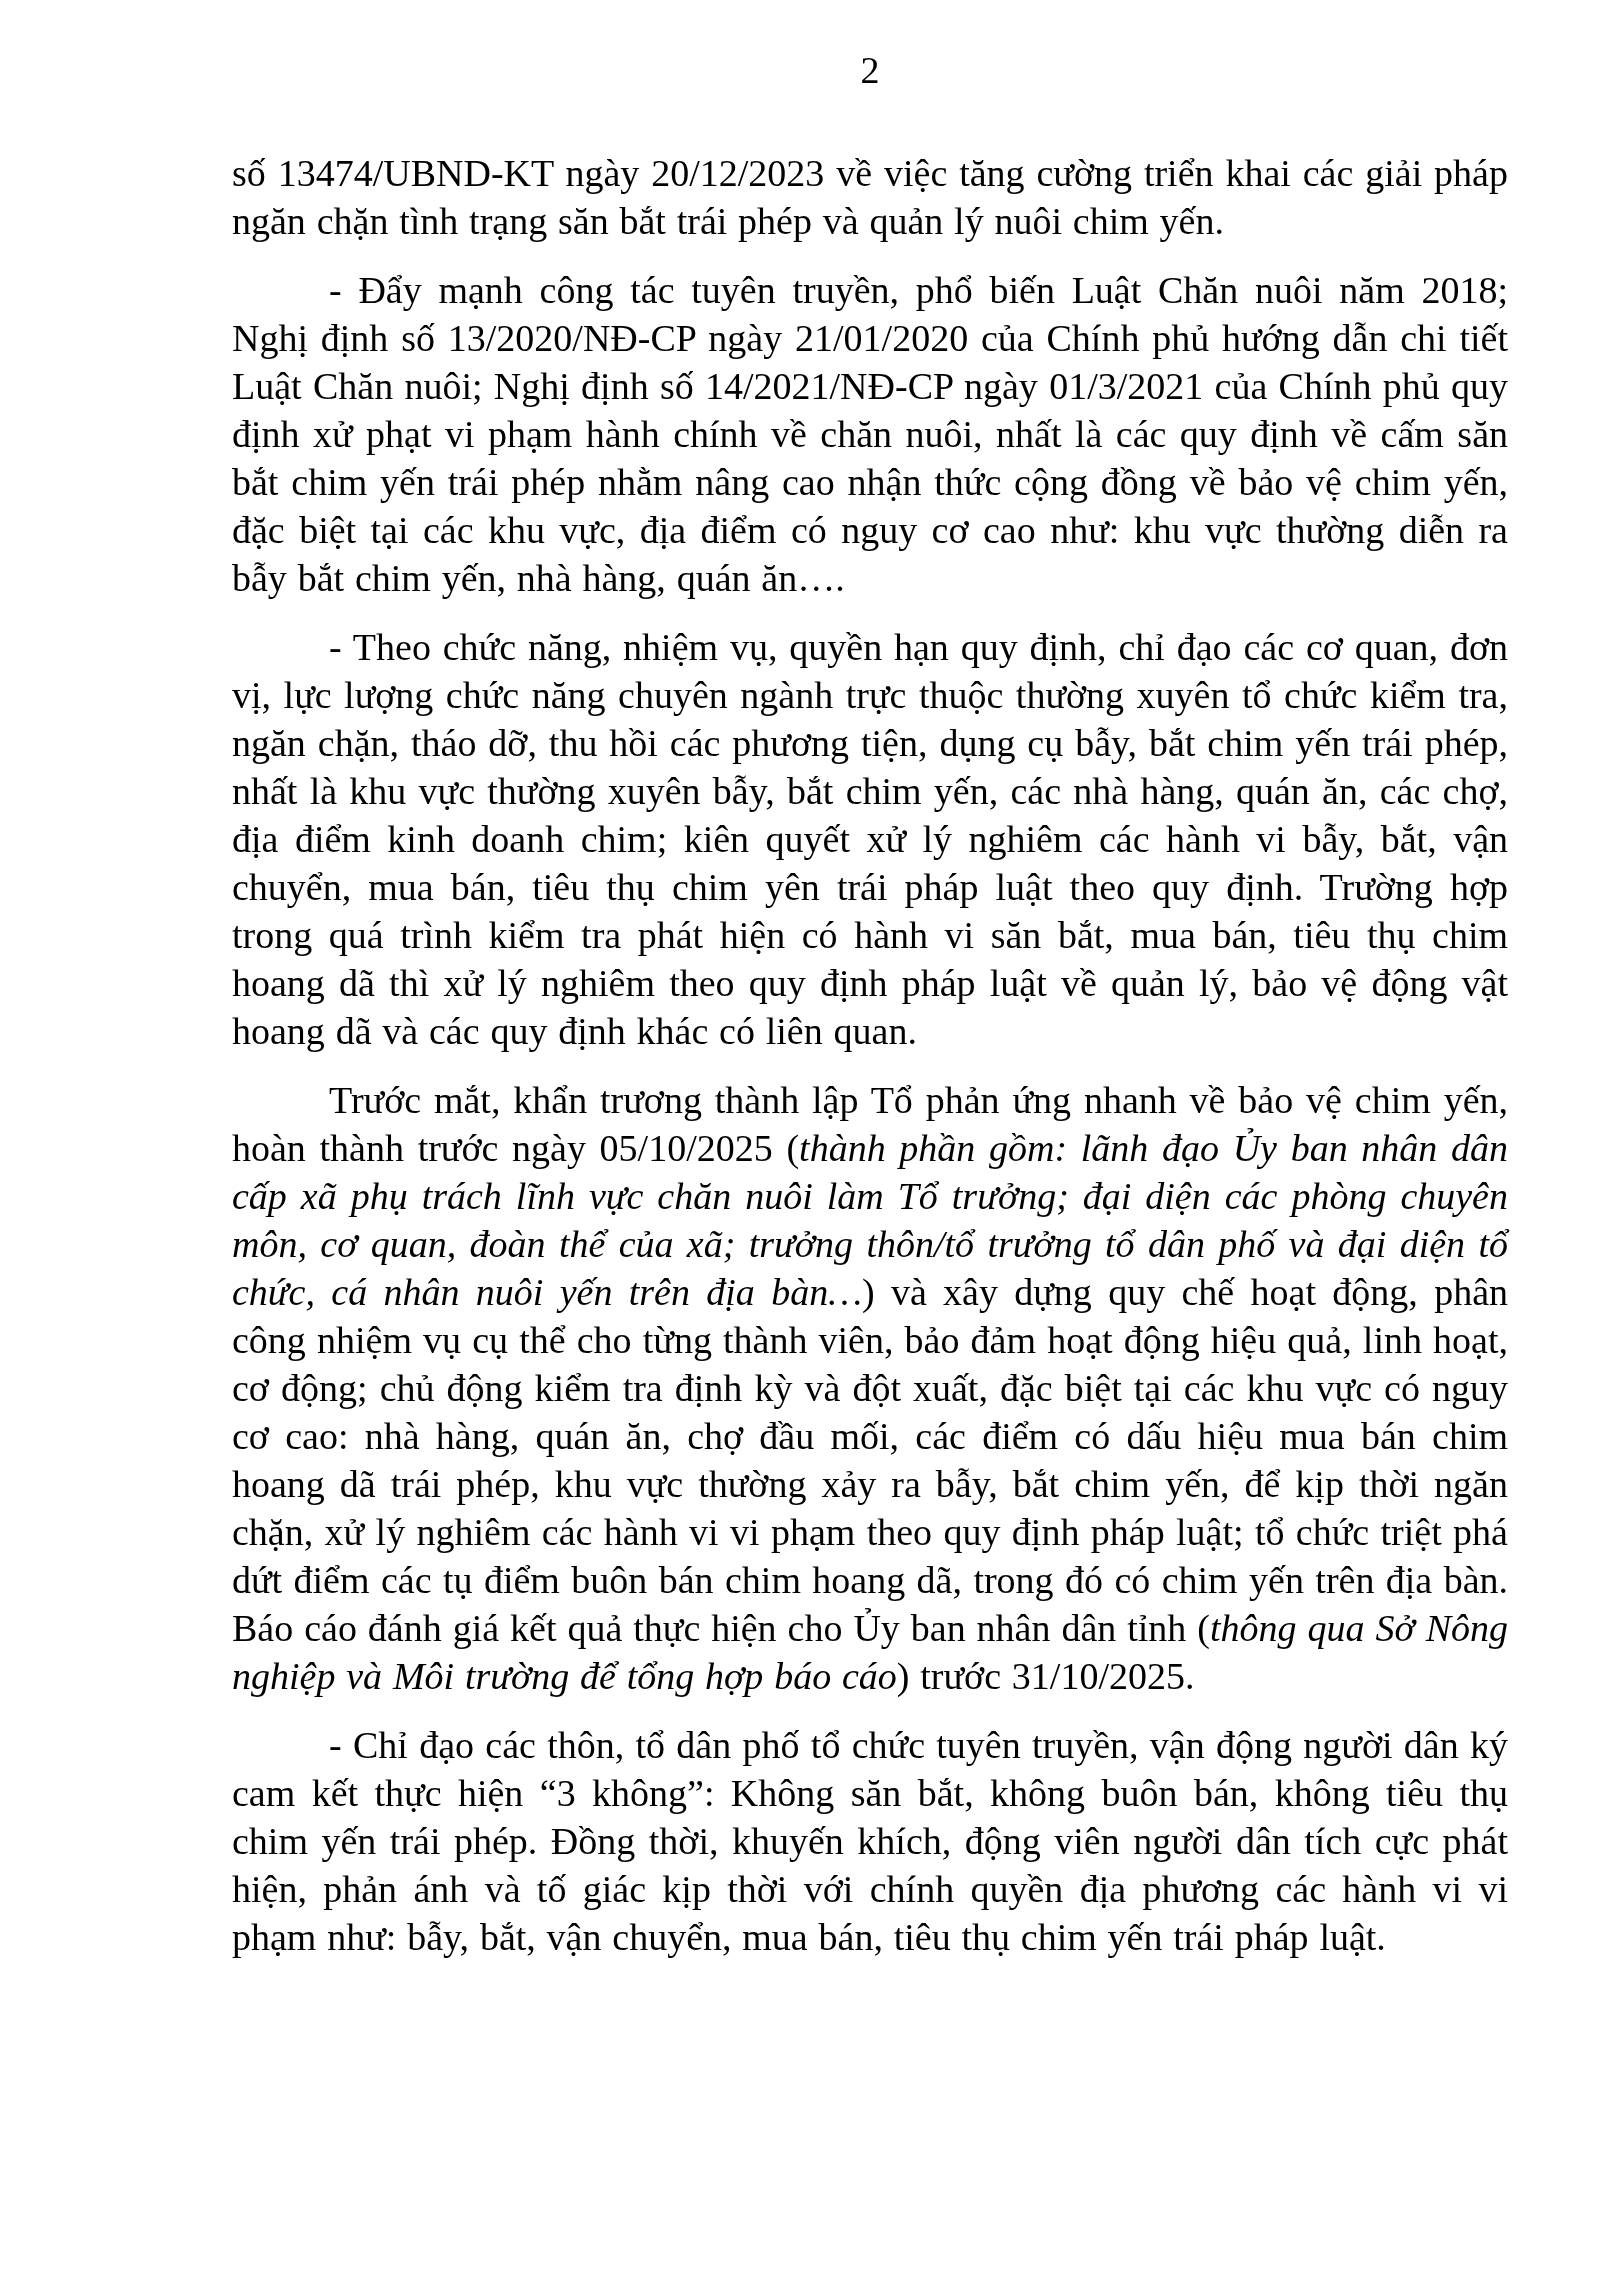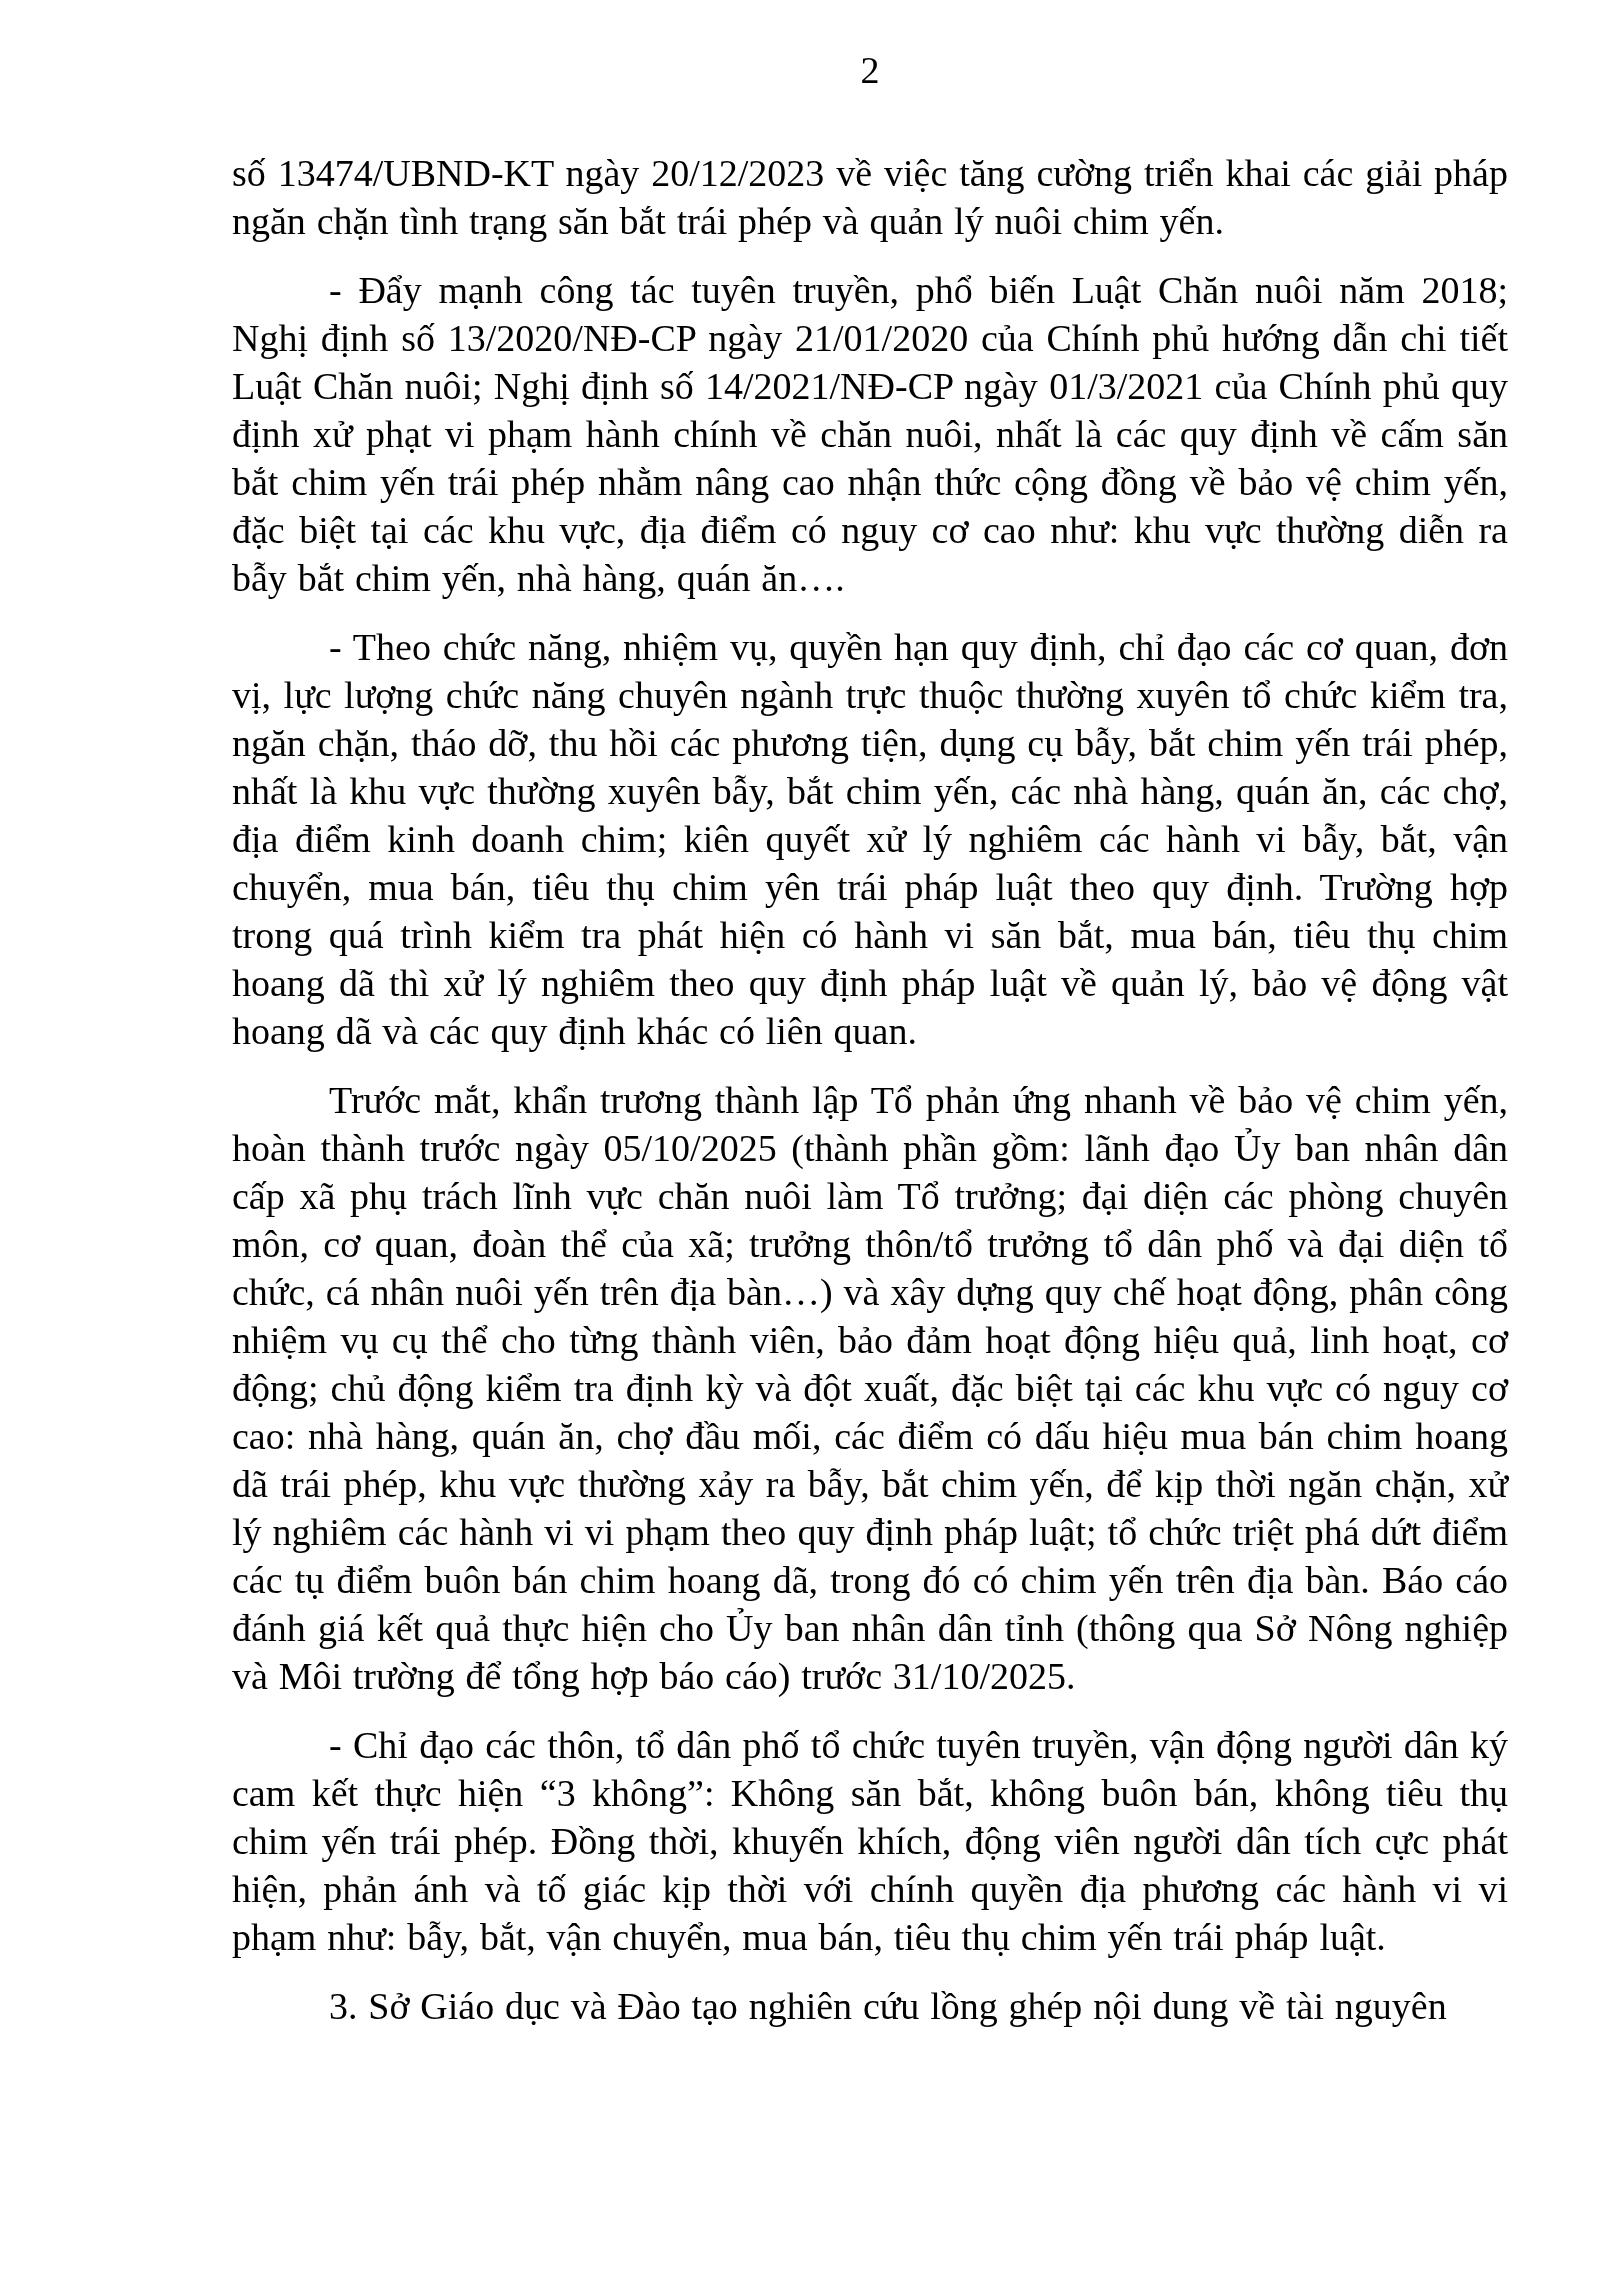--- a/index.html
+++ b/index.html
@@ -27,29 +27,29 @@
   }
   p.para {
     margin: 0 0 21px 0;
     text-align: justify;
     word-spacing: 1.3px;
   }
   p.para.indent {
     text-indent: 97px;
   }
   .run-italic {
+    font-style: italic;
   }
 </style>
 </head>
 <body>
 
 <div class="page">
   <div class="page-number">2</div>
   <div id="doc-body">
       <p class="para"><span class="run-normal">số 13474/UBND-KT ngày 20/12/2023 về việc tăng cường triển khai các giải pháp ngăn chặn tình trạng săn bắt trái phép và quản lý nuôi chim yến.</span></p>
       <p class="para indent"><span class="run-normal">- Đẩy mạnh công tác tuyên truyền, phổ biến Luật Chăn nuôi năm 2018; Nghị định số 13/2020/NĐ-CP ngày 21/01/2020 của Chính phủ hướng dẫn chi tiết Luật Chăn nuôi; Nghị định số 14/2021/NĐ-CP ngày 01/3/2021 của Chính phủ quy định xử phạt vi phạm hành chính về chăn nuôi, nhất là các quy định về cấm săn bắt chim yến trái phép nhằm nâng cao nhận thức cộng đồng về bảo vệ chim yến, đặc biệt tại các khu vực, địa điểm có nguy cơ cao như: khu vực thường diễn ra bẫy bắt chim yến, nhà hàng, quán ăn….</span></p>
       <p class="para indent"><span class="run-normal">- Theo chức năng, nhiệm vụ, quyền hạn quy định, chỉ đạo các cơ quan, đơn vị, lực lượng chức năng chuyên ngành trực thuộc thường xuyên tổ chức kiểm tra, ngăn chặn, tháo dỡ, thu hồi các phương tiện, dụng cụ bẫy, bắt chim yến trái phép, nhất là khu vực thường xuyên bẫy, bắt chim yến, các nhà hàng, quán ăn, các chợ, địa điểm kinh doanh chim; kiên quyết xử lý nghiêm các hành vi bẫy, bắt, vận chuyển, mua bán, tiêu thụ chim yên trái pháp luật theo quy định. Trường hợp trong quá trình kiểm tra phát hiện có hành vi săn bắt, mua bán, tiêu thụ chim hoang dã thì xử lý nghiêm theo quy định pháp luật về quản lý, bảo vệ động vật hoang dã và các quy định khác có liên quan.</span></p>
       <p class="para indent"><span class="run-normal">Trước mắt, khẩn trương thành lập Tổ phản ứng nhanh về bảo vệ chim yến, hoàn thành trước ngày 05/10/2025 (</span><span class="run-italic">thành phần gồm: lãnh đạo Ủy ban nhân dân cấp xã phụ trách lĩnh vực chăn nuôi làm Tổ trưởng; đại diện các phòng chuyên môn, cơ quan, đoàn thể của xã; trưởng thôn/tổ trưởng tổ dân phố và đại diện tổ chức, cá nhân nuôi yến trên địa bàn…</span><span class="run-normal">) và xây dựng quy chế hoạt động, phân công nhiệm vụ cụ thể cho từng thành viên, bảo đảm hoạt động hiệu quả, linh hoạt, cơ động; chủ động kiểm tra định kỳ và đột xuất, đặc biệt tại các khu vực có nguy cơ cao: nhà hàng, quán ăn, chợ đầu mối, các điểm có dấu hiệu mua bán chim hoang dã trái phép, khu vực thường xảy ra bẫy, bắt chim yến, để kịp thời ngăn chặn, xử lý nghiêm các hành vi vi phạm theo quy định pháp luật; tổ chức triệt phá dứt điểm các tụ điểm buôn bán chim hoang dã, trong đó có chim yến trên địa bàn. Báo cáo đánh giá kết quả thực hiện cho Ủy ban nhân dân tỉnh (</span><span class="run-italic">thông qua Sở Nông nghiệp và Môi trường để tổng hợp báo cáo</span><span class="run-normal">) trước 31/10/2025.</span></p>
       <p class="para indent"><span class="run-normal">- Chỉ đạo các thôn, tổ dân phố tổ chức tuyên truyền, vận động người dân ký cam kết thực hiện “3 không”: Không săn bắt, không buôn bán, không tiêu thụ chim yến trái phép. Đồng thời, khuyến khích, động viên người dân tích cực phát hiện, phản ánh và tố giác kịp thời với chính quyền địa phương các hành vi vi phạm như: bẫy, bắt, vận chuyển, mua bán, tiêu thụ chim yến trái pháp luật.</span></p>
-      <p class="para indent"><span class="run-normal">3. Sở Giáo dục và Đào tạo nghiên cứu lồng ghép nội dung về tài nguyên</span></p>
     </div>
 </div>
 
 
 </body></html>

